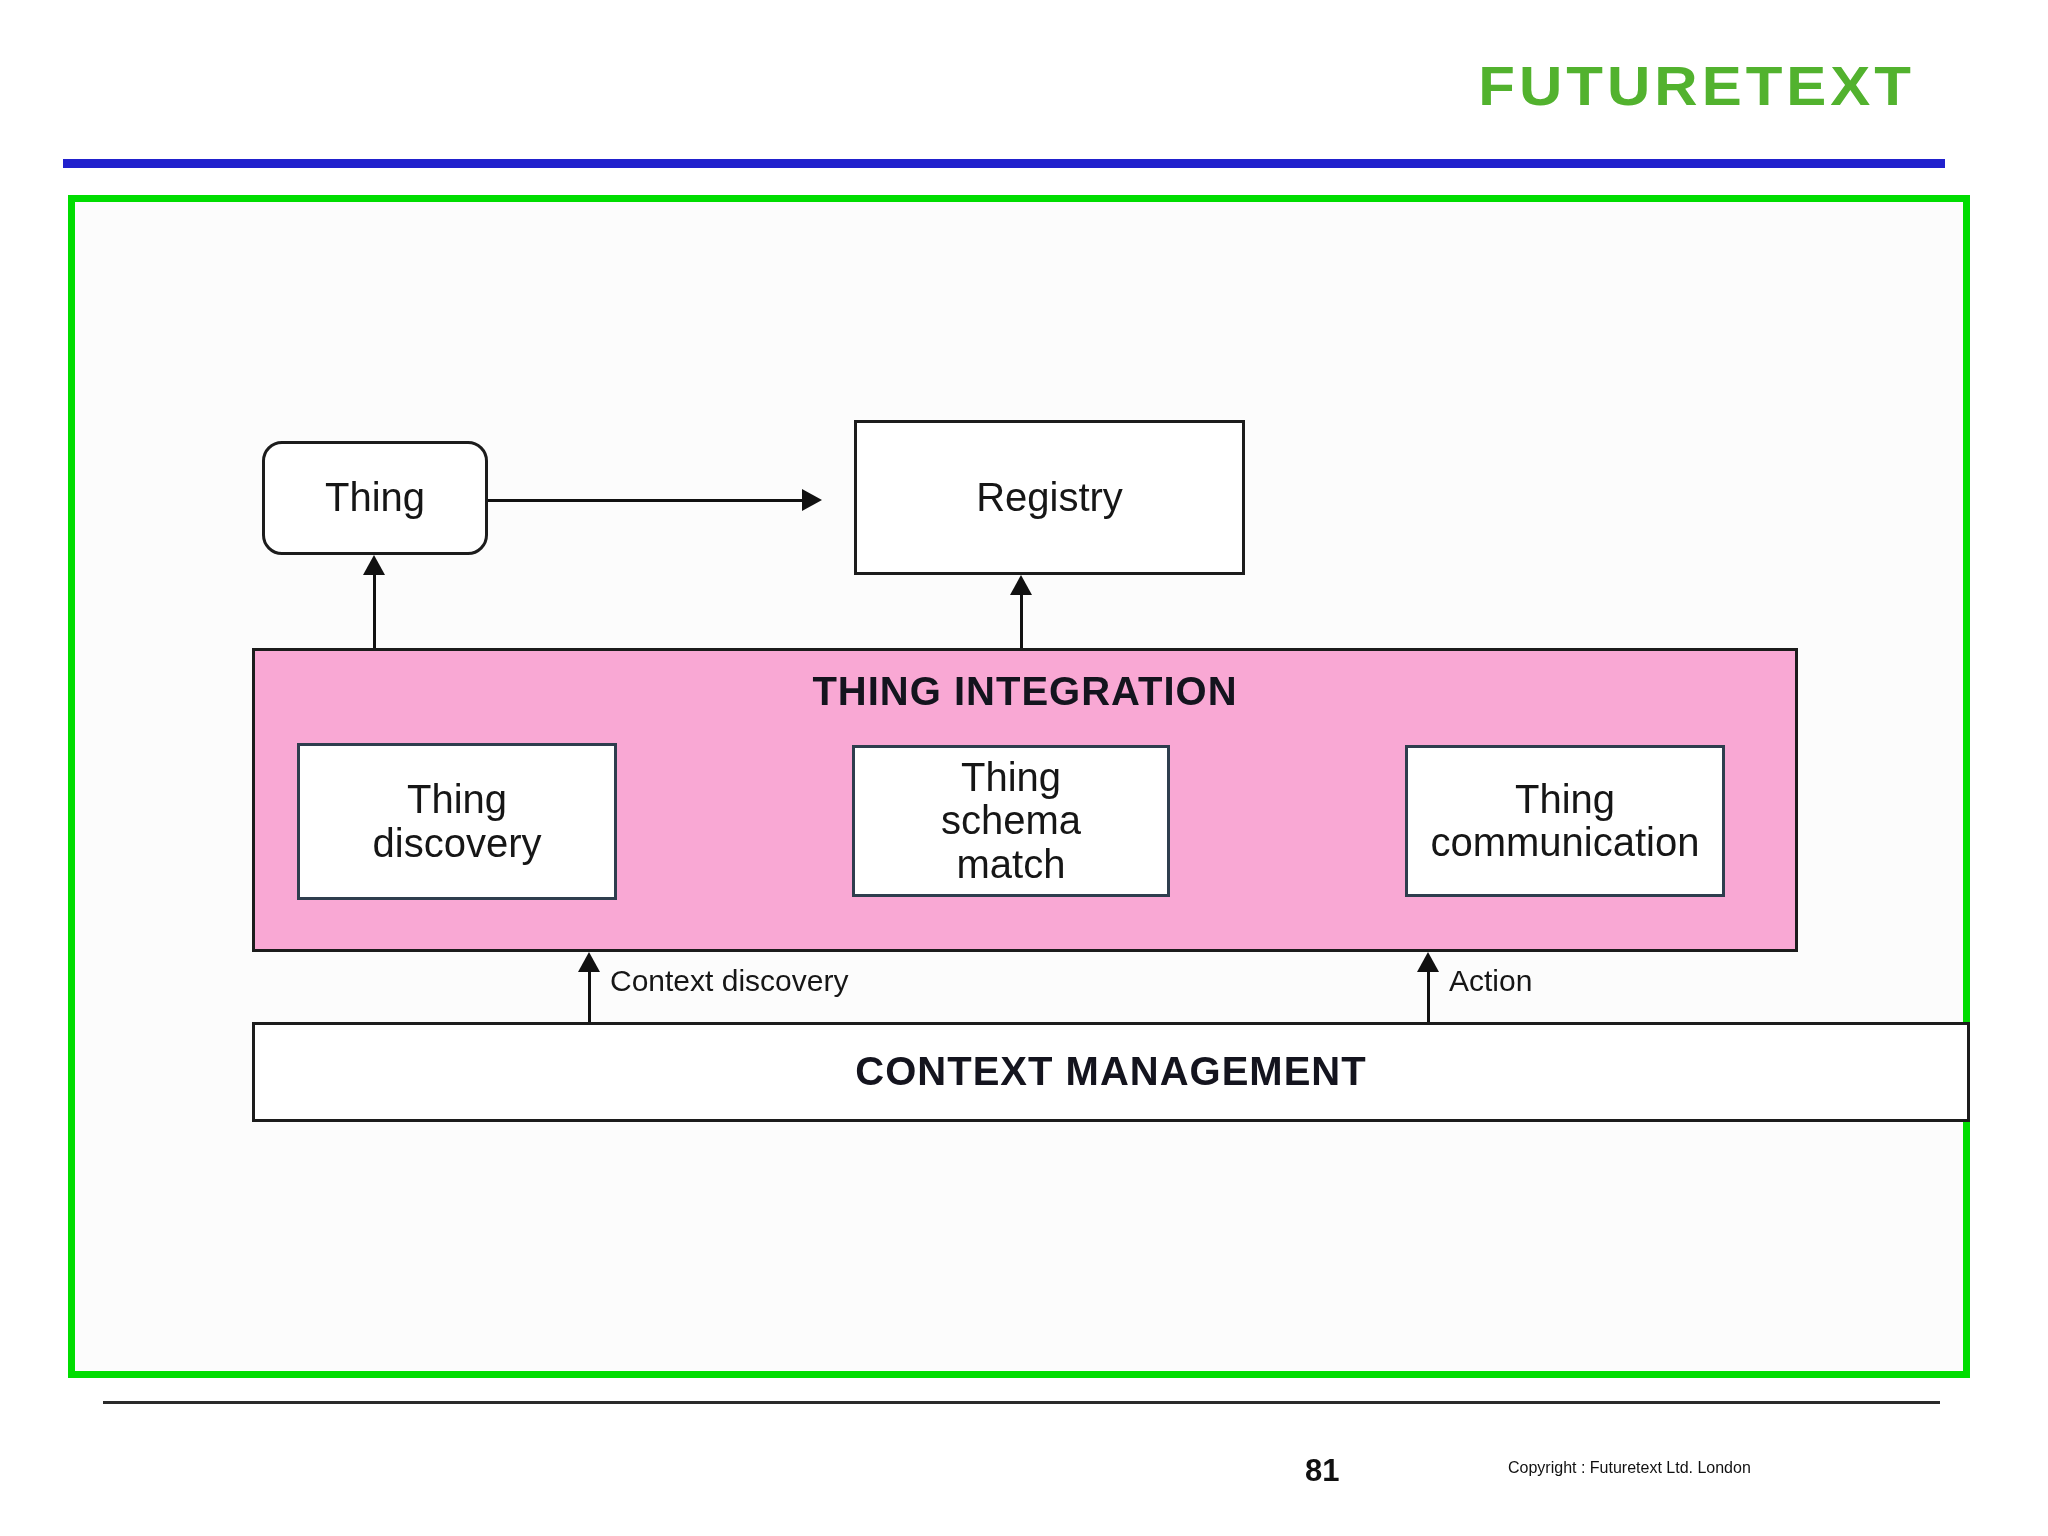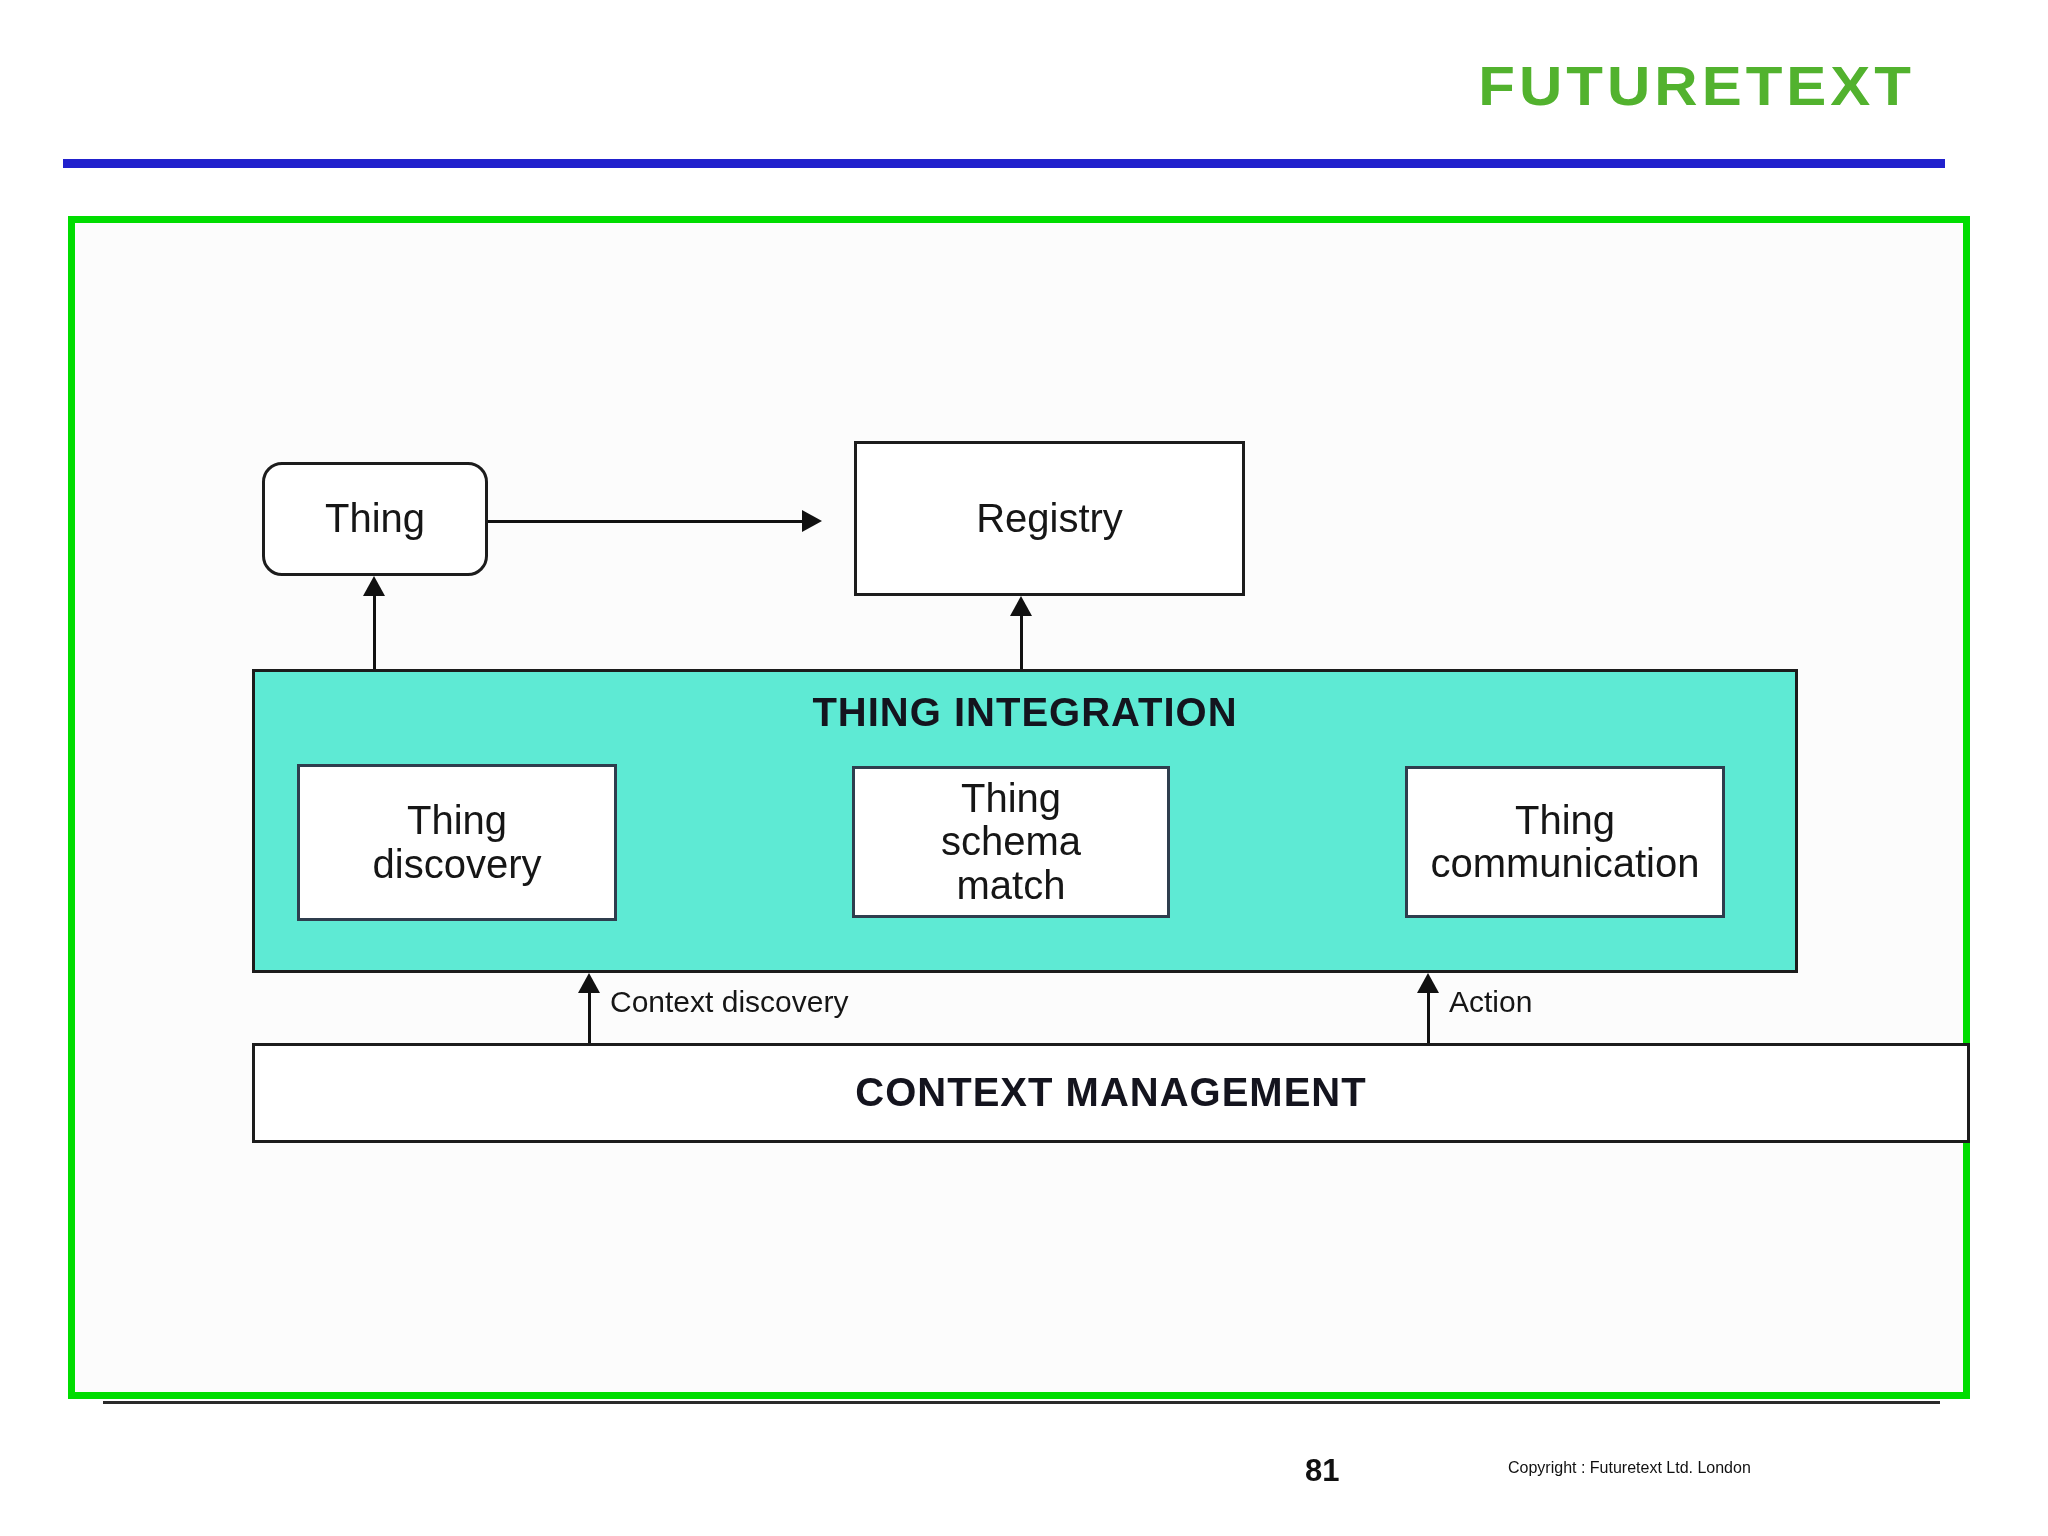--- a/index.html
+++ b/index.html
@@ -6,35 +6,35 @@
   html,body { width:2048px; height:1536px; background:#ffffff;
               font-family:"Liberation Sans", sans-serif; color:#1a1a1a; }
   .page { position:relative; width:2048px; height:1536px; overflow:hidden; background:#ffffff;border-radius:22px; }
 
   
   .logo { position:absolute; top:52px; right:133px; font-size:60px; font-weight:bold;
           letter-spacing:4px; color:#52b22e; transform:scaleY(0.92); }
   .blue-rule { position:absolute; left:63px; top:159px; width:1882px; height:9px; background:#2121cd; }
 
   
-  .frame { position:absolute; left:68px; top:216px; width:1902px; height:1183px;
+  .frame { position:absolute; left:68px; top:195px; width:1902px; height:1183px;
            border:7px solid #00dd00; background:#fcfcfc; }
 
   
   .dbox { position:absolute; background:#ffffff; border:3px solid #1c1c1c;
           display:flex; align-items:center; justify-content:center;
           font-size:40px; line-height:1.08; text-align:center; color:#161616;
           white-space:pre-line; }
 
   .thing-box { left:187px; top:239px; width:226px; height:114px; border-radius:20px; }
   .registry-box { left:747px; top:218px; width:391px; height:155px;margin-left:32px; }
 
   
   .integration { position:absolute; left:177px; top:446px; width:1546px; height:304px;
-                 background:#5eead4; border:3px solid #1c1c1c; }
+                 background:#f9a8d4; border:3px solid #1c1c1c; }
   .integration-title { position:absolute; left:0; top:18px; width:100%; text-align:center;
                        font-size:40px; font-weight:bold; color:#14141e; letter-spacing:1px; }
   .module { border-color:#2f3e4e; }
   .module-discovery { left:42px; top:92px; width:320px; height:157px; }
   .module-schema { left:597px; top:94px; width:318px; height:152px; }
   .module-comm { left:1150px; top:94px; width:320px; height:152px; }
 
   .context-box { left:177px; top:820px; width:1718px; height:100px; font-weight:bold;
                  letter-spacing:1px; color:#14141e; }
 

